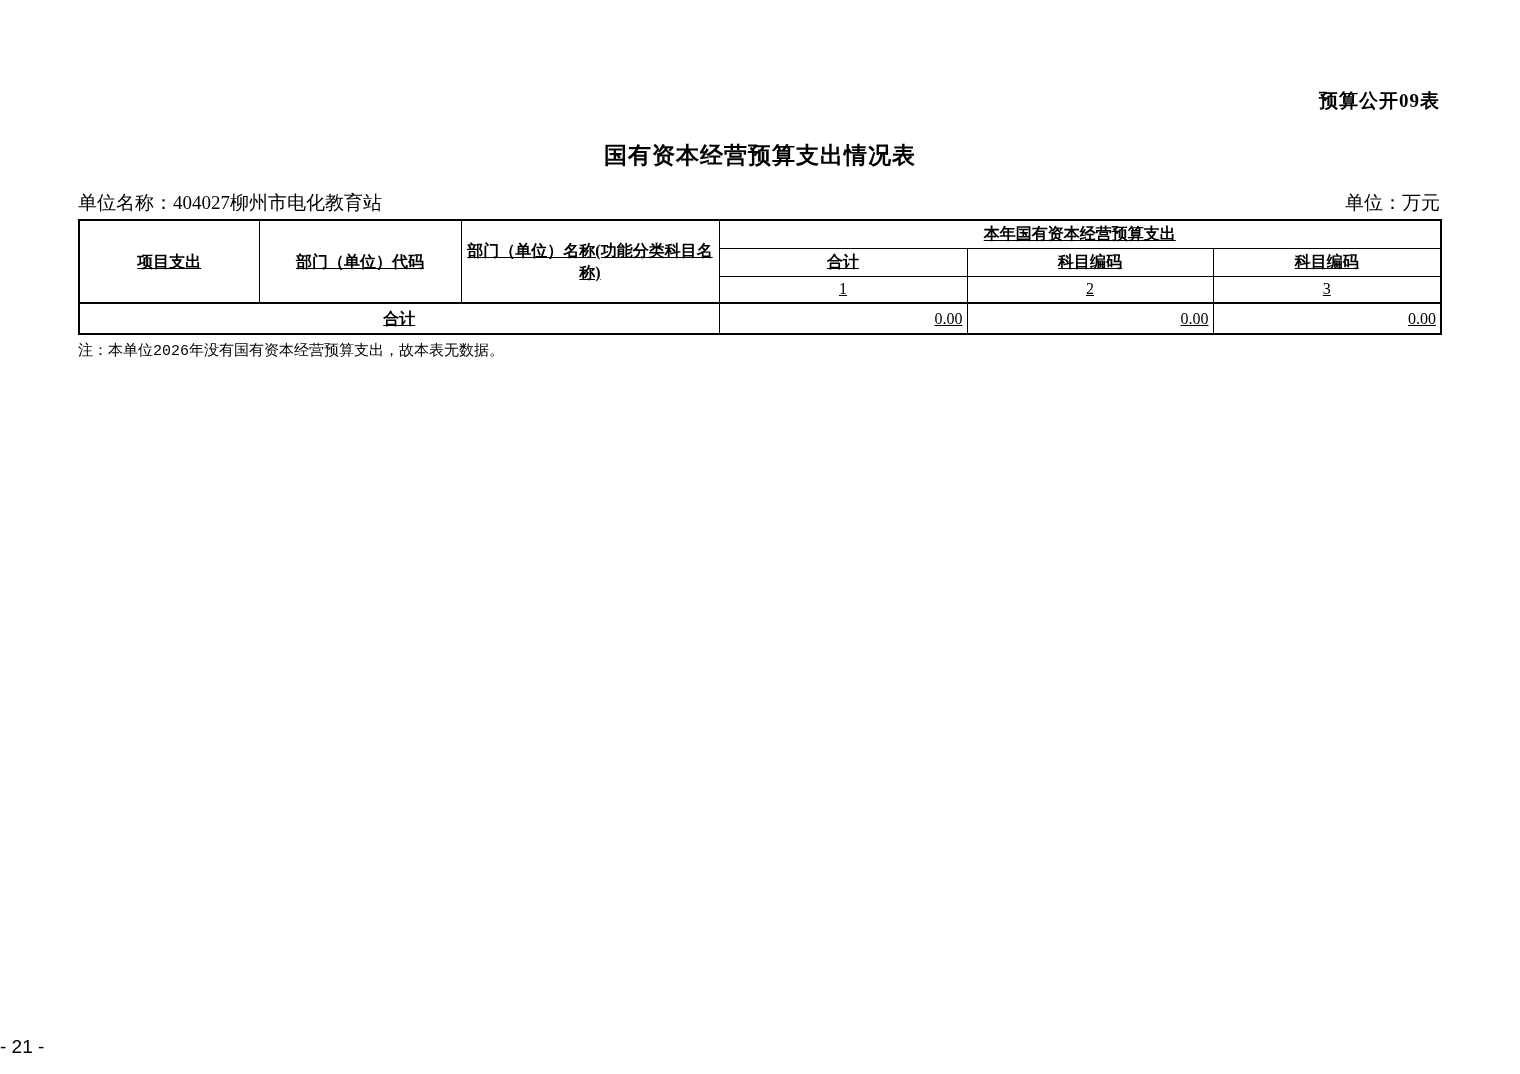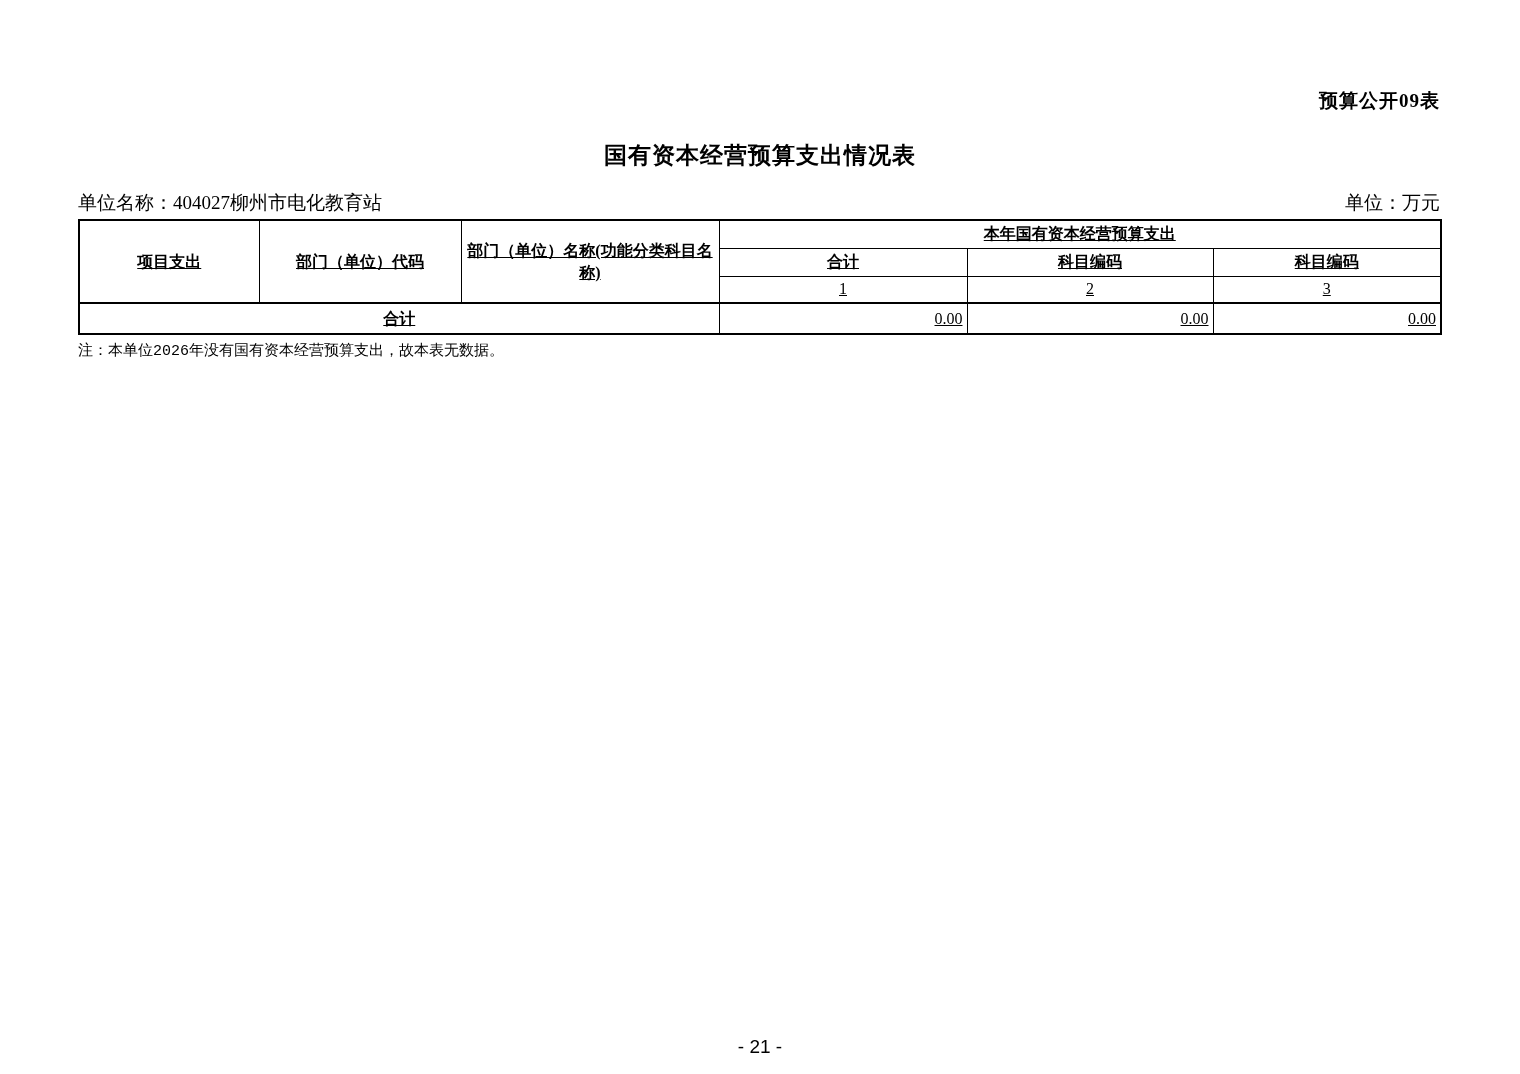--- a/index.html
+++ b/index.html
@@ -81,21 +81,21 @@
     top: 341px;
     left: 78px;
     font-size: 15px;
     font-family: Liberation Mono, monospace;
   }
   .page-number {
     position: absolute;
     bottom: 16px;
     left: 0;
     width: 100%;
-    text-align: center;
+    text-align: left;
     font-family: "Liberation Sans", "DejaVu Sans", sans-serif;
     font-size: 19px;
   }
   col.c1 { width: 180px; }
   col.c2 { width: 202px; }
   col.c3 { width: 258px; }
   col.c4 { width: 248px; }
   col.c5 { width: 246px; }
   col.c6 { width: 228px; }
 </style>

